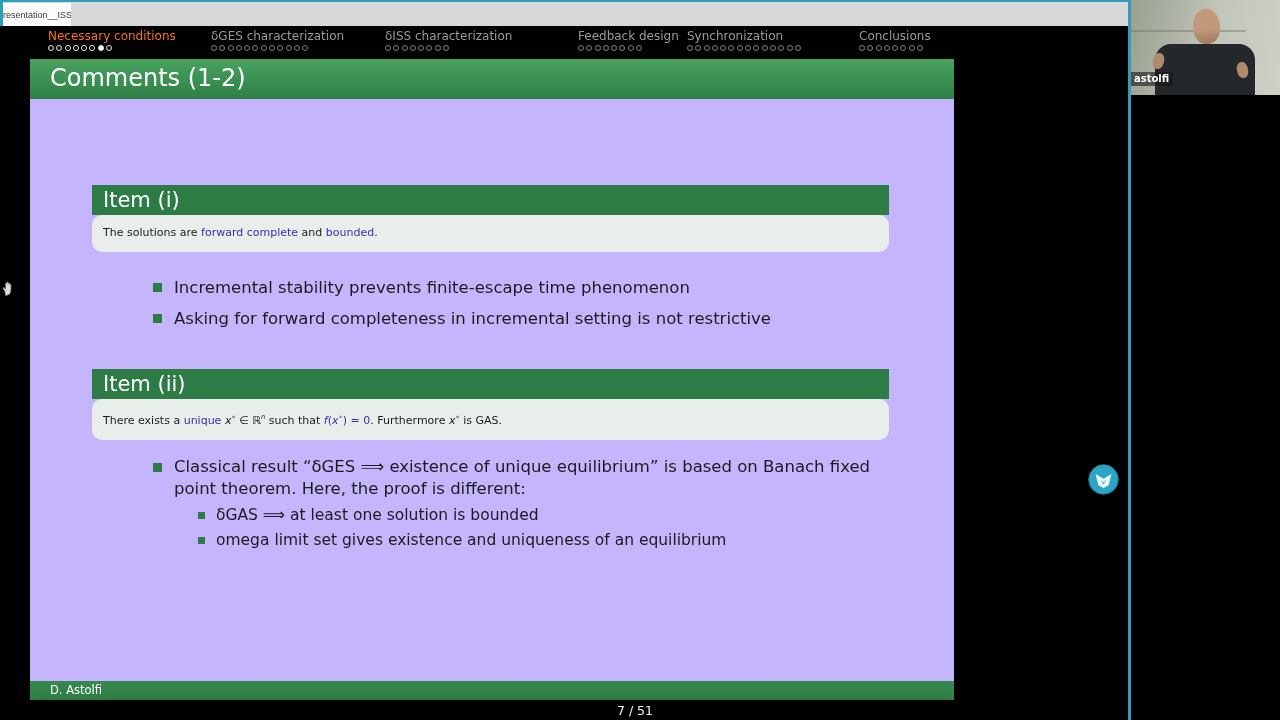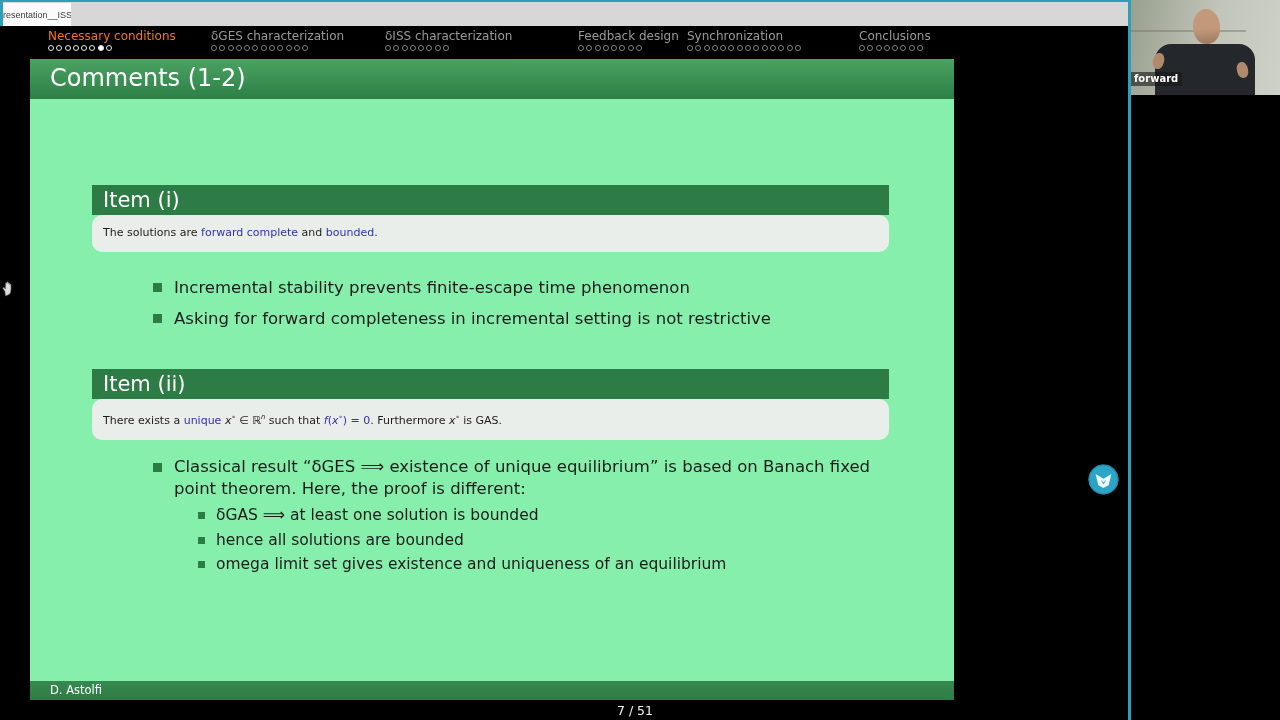--- a/index.html
+++ b/index.html
@@ -19,21 +19,21 @@
   .nav-header { position:absolute; left:0; top:24px; width:1128px; height:34px; background:#000; }
   .nav-section { position:absolute; top:3px; }
   .nav-label { font-size:12px; color:#9a9a9a; white-space:nowrap; line-height:14px; }
   .nav-section.active .nav-label { color:#f97316; }
   .nav-dots { margin-top:2px; display:flex; }
   .dot { width:6px; height:6px; border:1px solid #7f7f7f; border-radius:50%; margin-right:2.3px; }
   .nav-section.active .dot { border-color:#e9e9e9; }
   .dot.filled { background:#fff; border-color:#fff; }
 
   
-  .slide { position:absolute; left:30px; top:57px; width:924px; height:641px; background:#86efac; color:#1c1c1c; }
+  .slide { position:absolute; left:30px; top:57px; width:924px; height:641px; background:#c4b5fd; color:#1c1c1c; }
   .frametitle { position:absolute; left:0; top:0; width:100%; height:40px;
                 background:linear-gradient(#4aa361,#2d7f46); color:#fff; font-size:24px;
                 line-height:39px; padding-left:20px; }
 
   .block { position:absolute; left:62px; width:797px; }
   .block-header { height:30px; line-height:30px; padding-left:11px; background:#2d7c45; color:#fff; font-size:21px; }
   .block-body { background:#eaeeea; padding:7px 11px 8px 11px; font-size:11px; line-height:22px;border-radius:10px; }
 
   .seg-n {} 
   .seg-b { color:#3131b2; }
@@ -201,39 +201,39 @@
         <div class="block-header">Item (ii)</div>
         <div class="block-body"><span class="seg-n">There exists a </span><span class="seg-b">unique</span><span class="seg-n"> </span><span class="seg-i">x</span><span class="seg-sup">∘</span><span class="seg-n"> ∈ ℝ</span><span class="seg-isup">n</span><span class="seg-n"> such that </span><span class="seg-bi">f</span><span class="seg-b">(</span><span class="seg-bi">x</span><span class="seg-bsup">∘</span><span class="seg-b">) = 0</span><span class="seg-n">. Furthermore </span><span class="seg-i">x</span><span class="seg-sup">∘</span><span class="seg-n"> is GAS.</span></div>
       </div>
 
       <div class="bullet-par" style="left:123px;top:397px;width:762px">
         <span class="sq"></span><span>Classical result “δGES ⟹ existence of unique equilibrium” is based on Banach fixed point theorem. Here, the proof is different:</span>
       </div>
 
       <ul class="subbullets" style="left:168px;top:444px">
         <li><span class="sq2"></span><span>δGAS ⟹ at least one solution is bounded</span></li>
-        <li><span class="sq2"></span><span>hence all solutions are bounded</span></li>
+        <li><span class="sq2"></span></li>
         <li><span class="sq2"></span><span>omega limit set gives existence and uniqueness of an equilibrium</span></li>
       </ul>
 
       <div class="slide-footer">D. Astolfi</div>
     </div>
 
     <div class="statusbar">
       <span class="sb-page">7 / 51</span>
     </div>
   </div>
 
   <div class="webcam">
     <div class="wall-line"></div>
     <div class="person-shirt"></div>
     <div class="person-head"></div>
     <div class="person-hand hand-l"></div>
     <div class="person-hand hand-r"></div>
-    <div class="webcam-label">forward</div>
+    <div class="webcam-label">astolfi</div>
   </div>
 
   <div class="logo-badge">
     <svg width="31" height="31" viewBox="0 0 31 31">
       <circle cx="15.5" cy="15.5" r="15" fill="#2ba4c6"></circle>
       <circle cx="15.5" cy="15.5" r="14.5" fill="none" stroke="#1f86a5" stroke-width="1"></circle>
       <path d="M7.5 10 L15.5 14.8 L23.5 10 L20.6 21.2 L15.5 24 L10.4 21.2 Z" fill="#eef7fa"></path>
       <path d="M12.5 15.5 L15.5 18.5 L18.5 15.5 L15.5 20.5 Z" fill="#2ba4c6"></path>
     </svg>
   </div>

